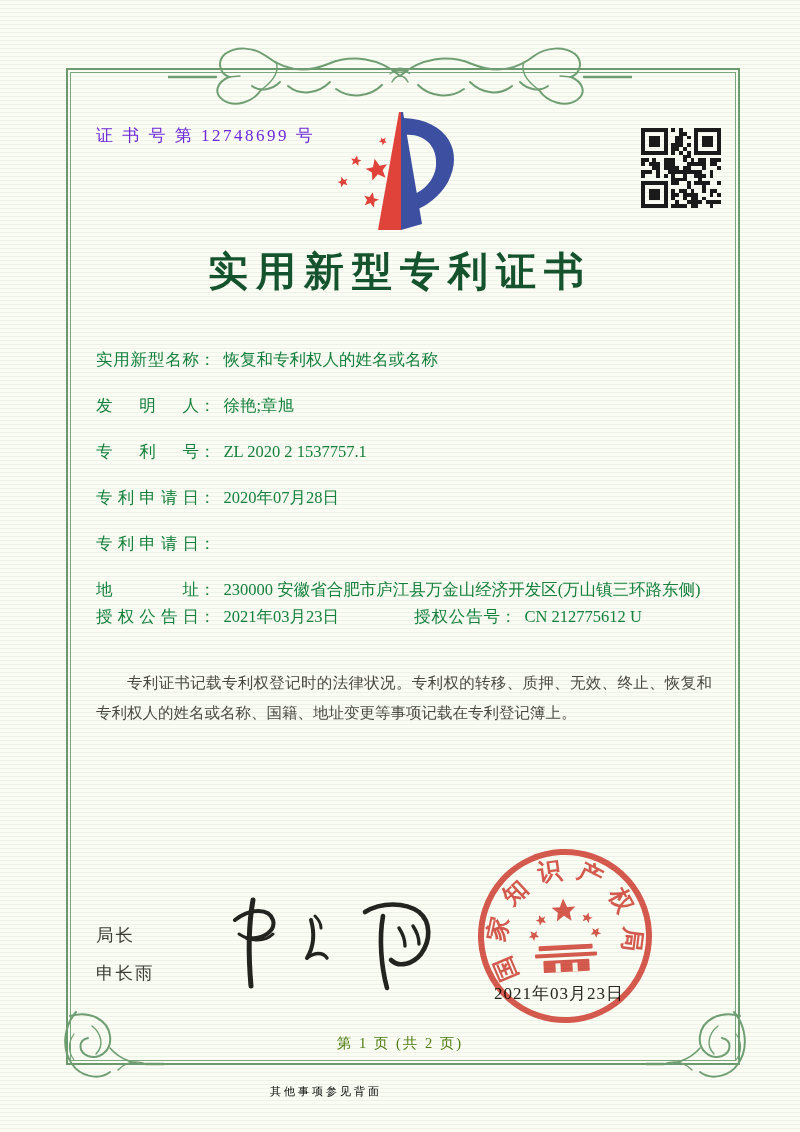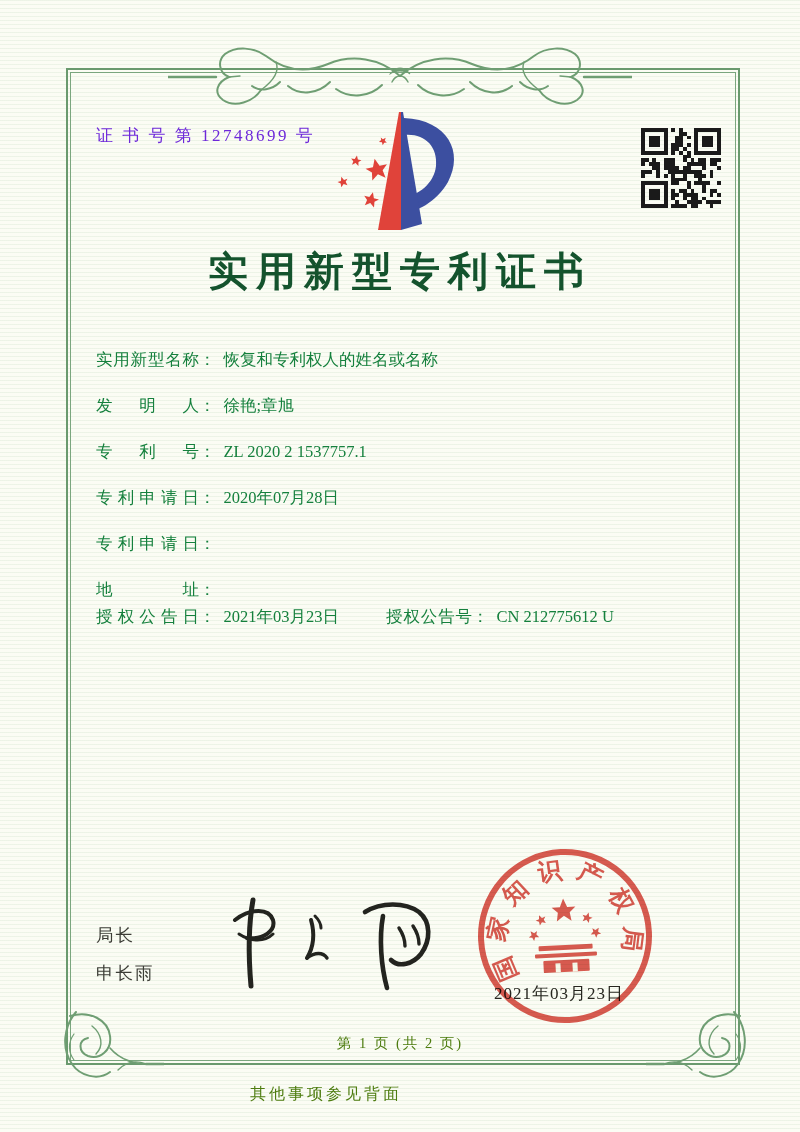--- a/index.html
+++ b/index.html
@@ -14,38 +14,38 @@
   .frame-inner{position:absolute;inset:2px;border:1px solid #7aa67e;}
   .cert-no{position:absolute;left:96px;top:124px;font-size:17px;letter-spacing:2.5px;color:#6d28d9;text-align:center;}
   .logo{position:absolute;left:330px;top:108px;}
   .qr{position:absolute;left:641px;top:128px;}
   .title{position:absolute;left:0;top:244px;width:800px;text-align:center;
        font-size:40px;font-weight:700;letter-spacing:8px;color:#14532d;}
   .fields{position:absolute;left:96px;top:346px;width:614px;color:#15803d;font-size:16.5px;}
   .field-row{display:flex;align-items:baseline;line-height:27px;margin-bottom:19px;}
   .field-row.addr{margin-bottom:0;}
   .lab{display:inline-block;width:103px;text-align:justify;text-align-last:justify;white-space:nowrap;}
-  .lab2{display:inline-block;width:86px;text-align:justify;text-align-last:justify;white-space:nowrap;}
+  .lab2{display:inline-block;width:86px;text-align:justify;text-align-last:justify;white-space:nowrap;margin-left:28px;}
   .colon{margin-right:8px;}
   .val{flex:1;}
   .grant-row{display:flex;align-items:center;line-height:27px;}
   .grant-left{display:flex;width:290px;align-items:baseline;}
   .grant-right{display:flex;flex:1;align-items:baseline;}
   .paras{position:absolute;left:96px;top:668px;width:616px;font-size:15.5px;
        line-height:1.95;color:#4a4a40;text-align:justify;}
   .paras p{margin:0;text-indent:2em;}
   .signer{position:absolute;left:96px;top:916px;font-size:17.5px;color:#3c3d36;line-height:38px;letter-spacing:2px;}
   .signature{position:absolute;left:215px;top:882px;}
   .seal-date{position:absolute;left:468px;top:982px;width:182px;text-align:center;
        font-size:17px;color:#26261f;letter-spacing:1px;}
   .seal{position:absolute;left:474px;top:845px;opacity:.88;mix-blend-mode:multiply;transform:rotate(-3deg);}
   .page-info{position:absolute;left:0;top:1034px;width:800px;text-align:center;
        font-size:14.5px;color:#4d7c0f;letter-spacing:2px;}
   .back-note{position:absolute;left:0;top:1084px;width:652px;text-align:center;
-       font-size:16px;color:#4d7c0f;letter-spacing:3px;}
+       font-size:11px;color:#000000;letter-spacing:3px;}
   .ornament-top{position:absolute;left:168px;top:38px;}
   .flourish-bl{position:absolute;left:34px;top:1008px;}
   .flourish-br{position:absolute;left:646px;top:1008px;transform:scale(-1,1);}
   svg{display:block;}
 </style>
 </head>
 <body>
 
 <div class="paper-texture"></div>
 <div class="frame">
@@ -369,36 +369,38 @@
       <span class="colon">：</span>
     <span class="val">2020年07月28日</span>
   </div>
   <div class="field-row">
     <span class="lab">专利申请日</span>
       <span class="colon">：</span>
   </div>
   <div class="field-row addr">
     <span class="lab">地址</span>
       <span class="colon">：</span>
+    <span class="val">230000 安徽省合肥市庐江县万金山经济开发区(万山镇三环路东侧)</span>
   </div>
   <div class="grant-row">
     <div class="grant-left">
       <span class="lab">授权公告日</span>
         <span class="colon">：</span>
       <span>2021年03月23日</span>
     </div>
     <div class="grant-right">
       <span class="lab2">授权公告号</span>
         <span class="colon">：</span>
       <span>CN 212775612 U</span>
     </div>
   </div>
 </div>
 
 <div class="paras">
+  <p>专利证书记载专利权登记时的法律状况。专利权的转移、质押、无效、终止、恢复和专利权人的姓名或名称、国籍、地址变更等事项记载在专利登记簿上。</p>
 </div>
 
 <div class="signer">
   <div>局长</div>
   <div>申长雨</div>
 </div>
 
 <svg class="signature" width="230" height="120" viewBox="0 0 230 120">
   <g stroke="#23241f" fill="none" stroke-linecap="round" stroke-linejoin="round">
     <path d="M38,18 C34,40 33,70 36,104" stroke-width="5"></path>

